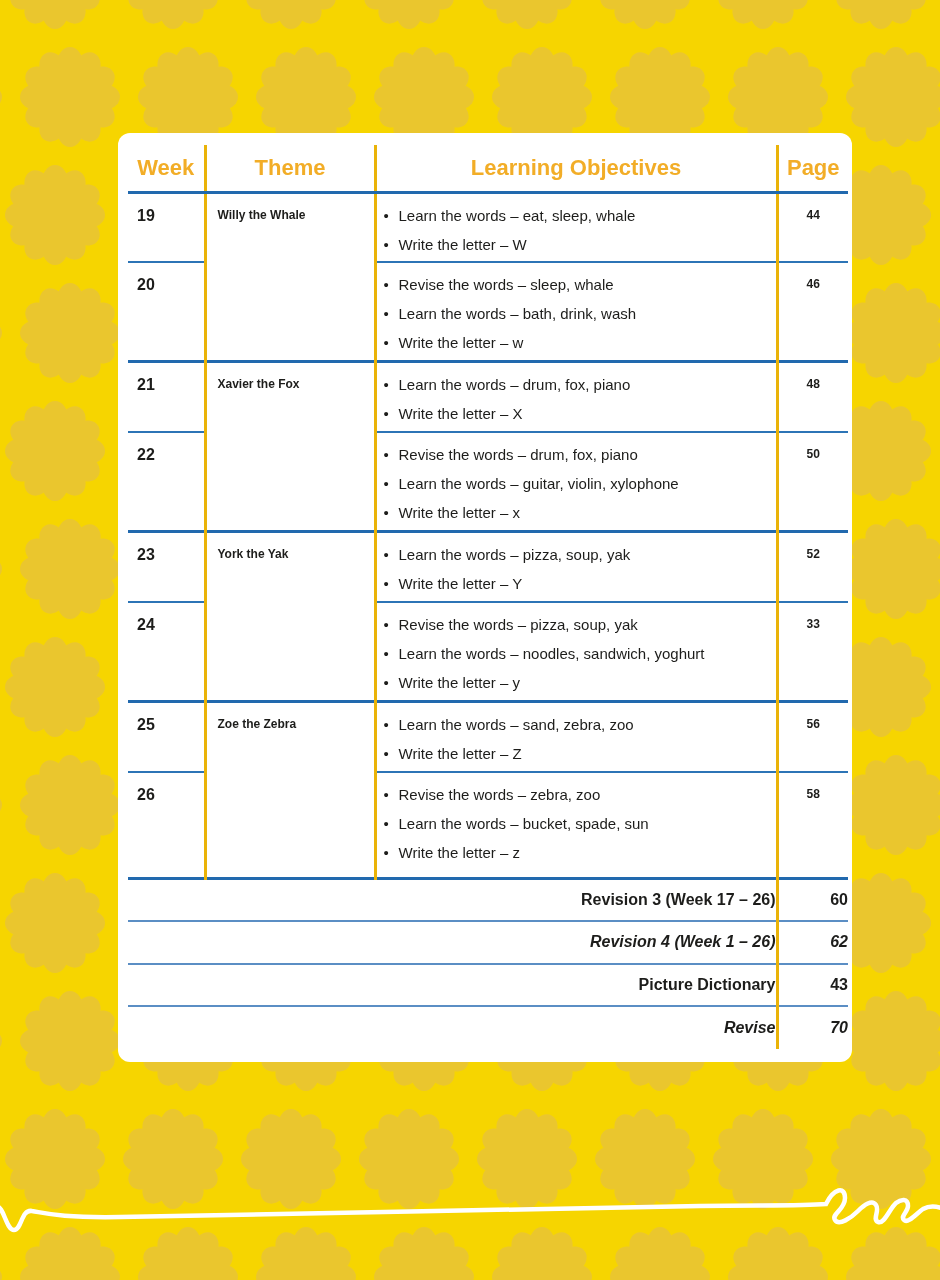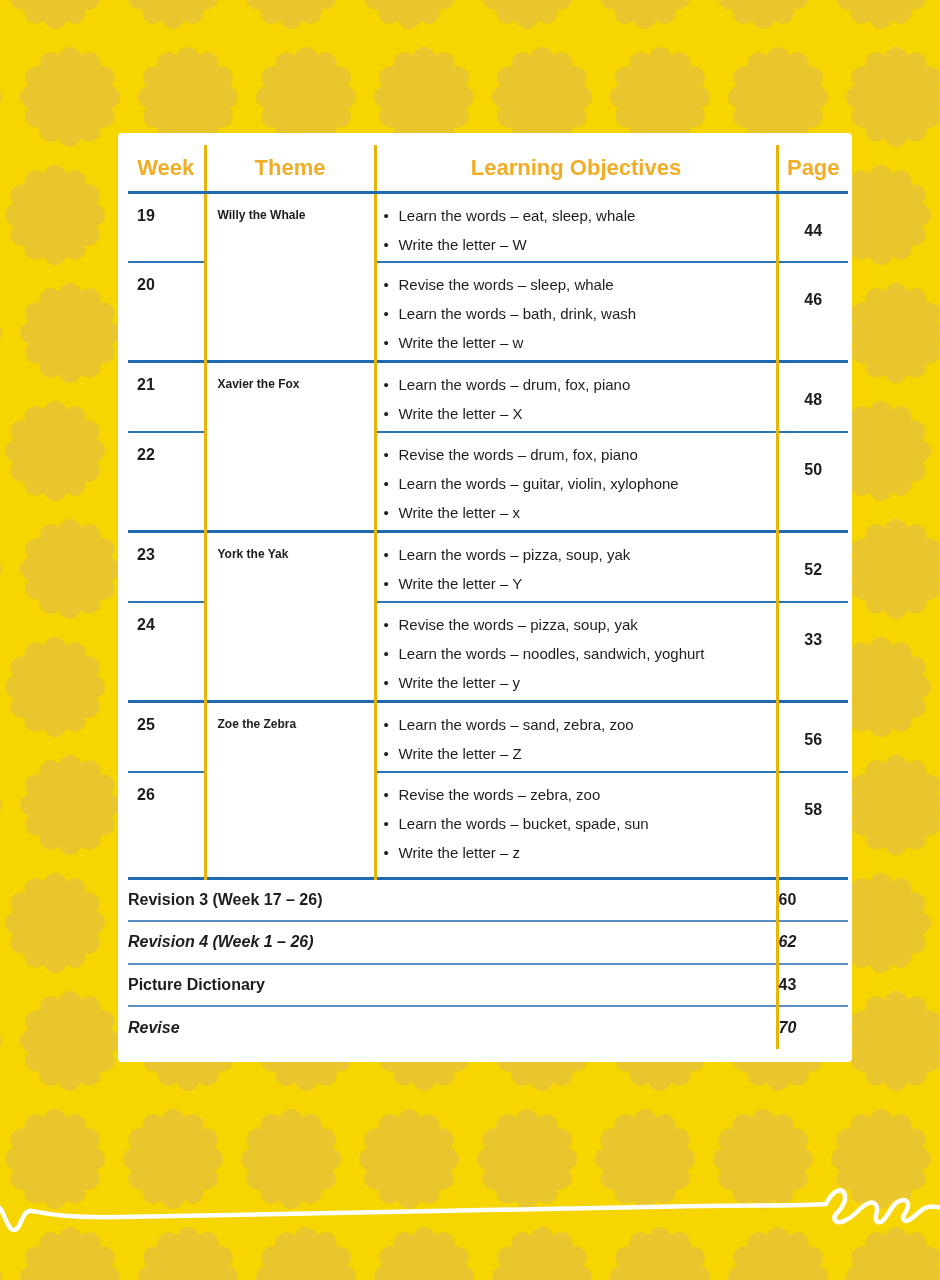--- a/index.html
+++ b/index.html
@@ -13,21 +13,21 @@
   }
   .bg-svg { position: absolute; left: 0; top: 0; }
 
   .card {
     position: absolute;
     left: 118px;
     top: 133px;
     width: 734px;
     height: 929px;
     background: #FFFFFF;
-    border-radius: 4px;
+    border-radius: 12px;
   }
 
   table.contents {
     position: absolute;
     left: 10px;
     top: 12px;
     width: 720px;
     border-collapse: collapse;
     table-layout: fixed;
   }
@@ -70,30 +70,30 @@
   .obj-cell { padding: 7px 0 2px 7px; }
   .obj-line {
     display: flex;
     align-items: baseline;
     line-height: 29px;
     font-size: 15px;
   }
   .bullet { flex: 0 0 15px; font-size: 15px; }
   .obj-text { flex: 1 1 auto; }
   .pg {
-    font-size: 16px;
+    font-size: 12px;
     font-weight: bold;
     text-align: center;
-    padding-top: 27px;
+    padding-top: 12px;
     line-height: 19px;
   }
   .f-label, .f-page {
     font-size: 16px;
     font-weight: bold;
-    text-align: left;
+    text-align: right;
     vertical-align: middle;
   }
 </style>
 </head>
 <body>
 
 <div class="stage">
 
   <svg class="bg-svg" width="940" height="1280" viewBox="0 0 940 1280">
     <defs>

